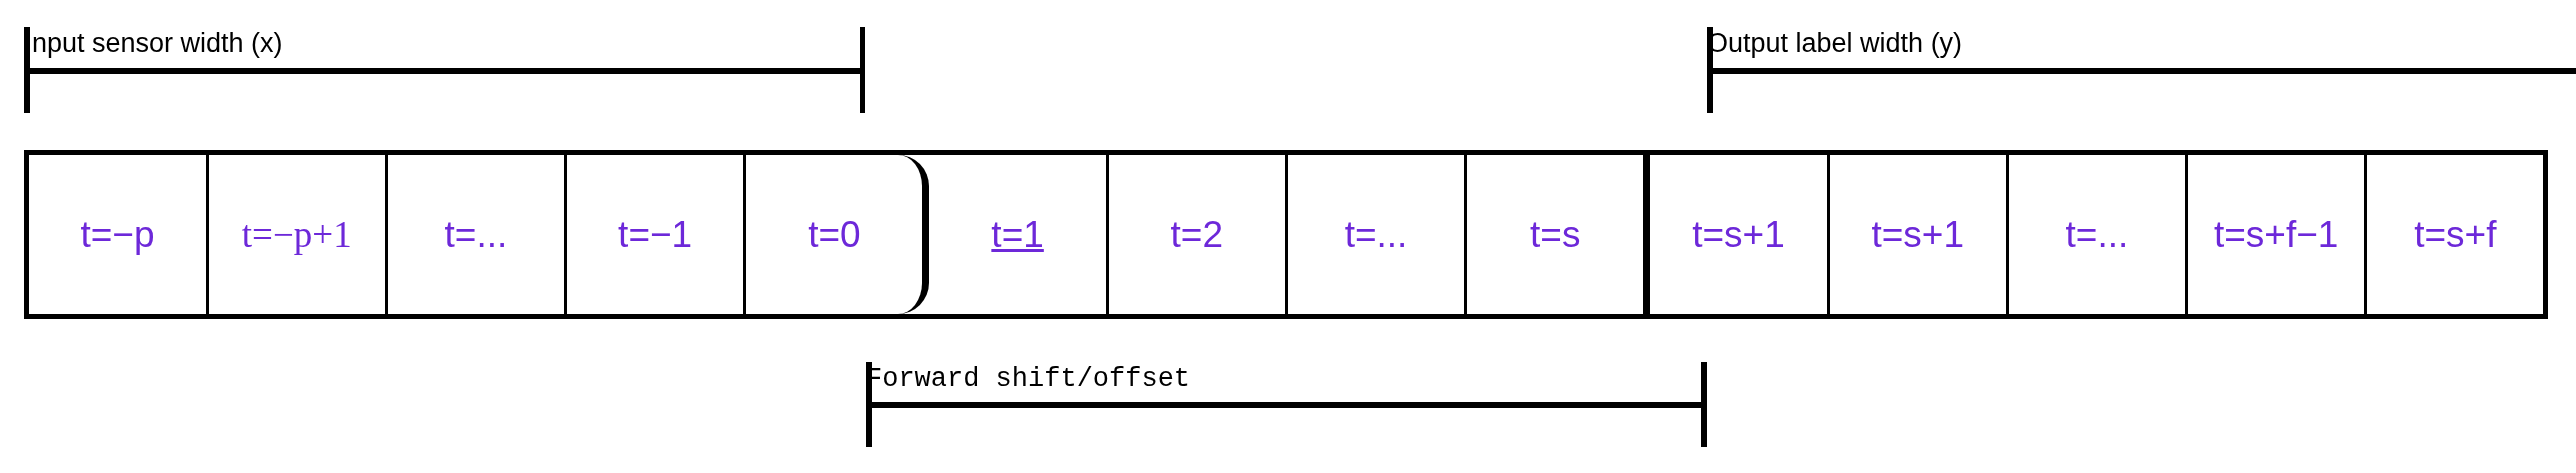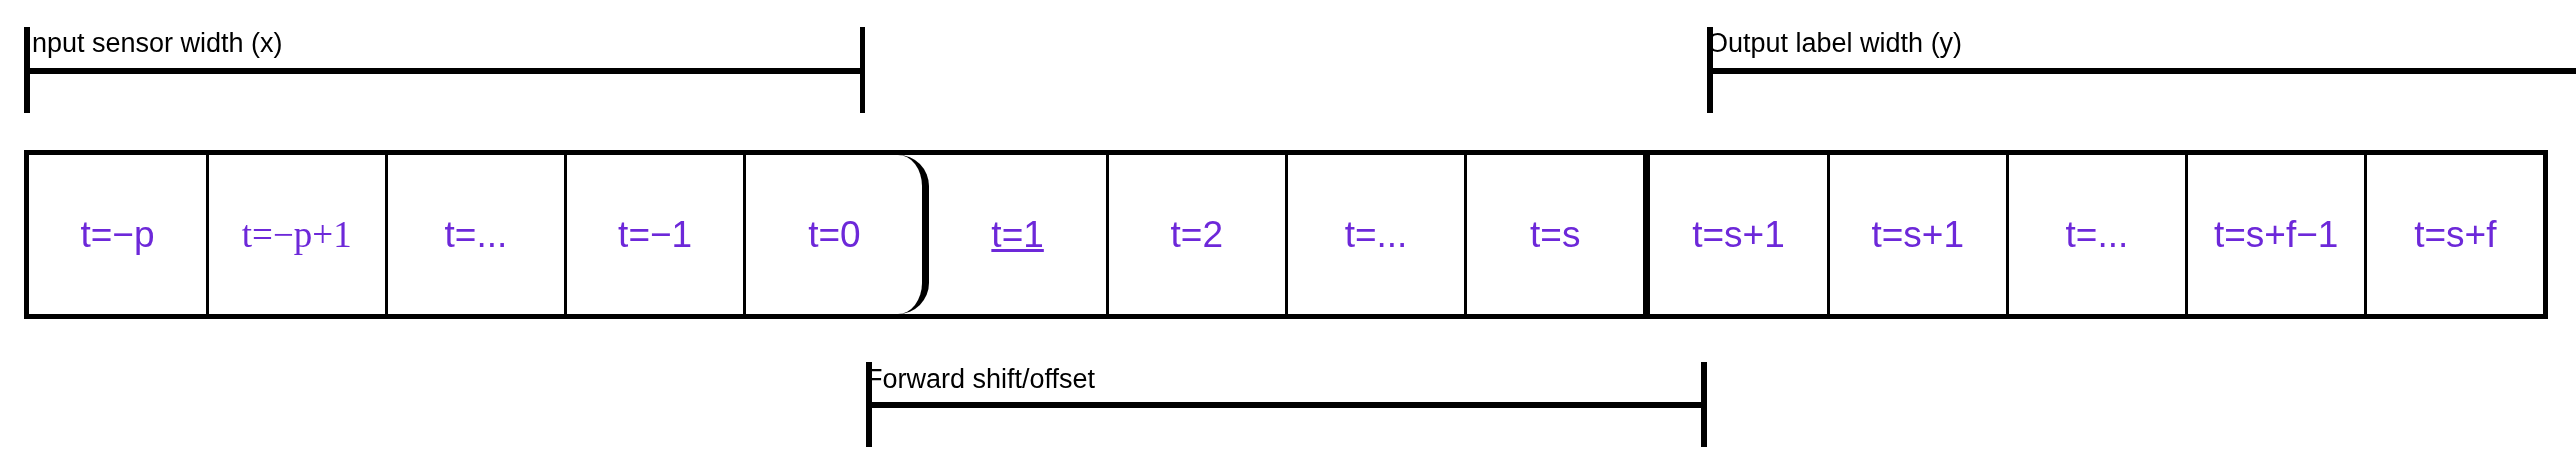--- a/index.html
+++ b/index.html
@@ -96,21 +96,21 @@
         <span>t=...</span>
       </div>
       <div class="cell" style="flex: 1 1 0px;">
         <span>t=s+f−1</span>
       </div>
       <div class="cell last" style="flex: 1 1 0px;">
         <span>t=s+f</span>
       </div>
     </div>
 
-  <div class="bracket bot" id="bk-forward" style="left: 866px; width: 841px; top: 362px;">
+  <div class="bracket bot" id="bk-forward" style="left: 866px; width: 841px; top: 362px; font-family: Liberation Mono, monospace;">
     <div class="tick l"></div>
     <div class="tick r"></div>
     <div class="bar"></div>
     <div class="blabel">Forward shift/offset</div>
   </div>
 
 </div>
 
 
 </body></html>

